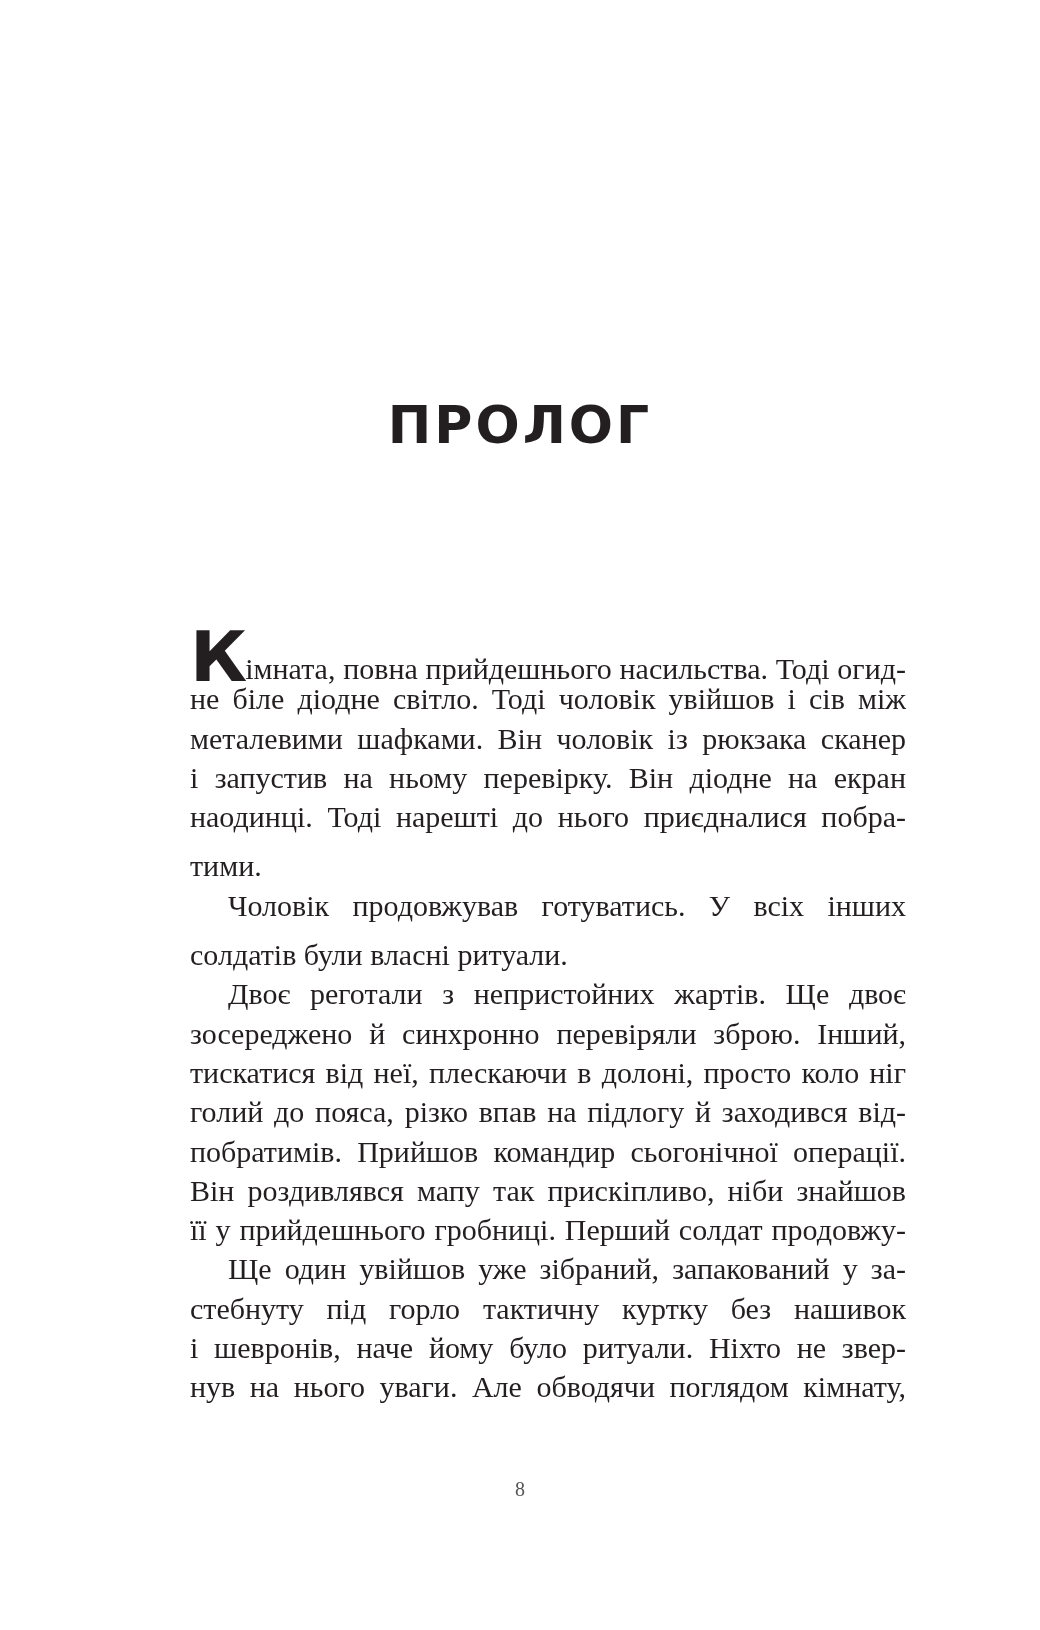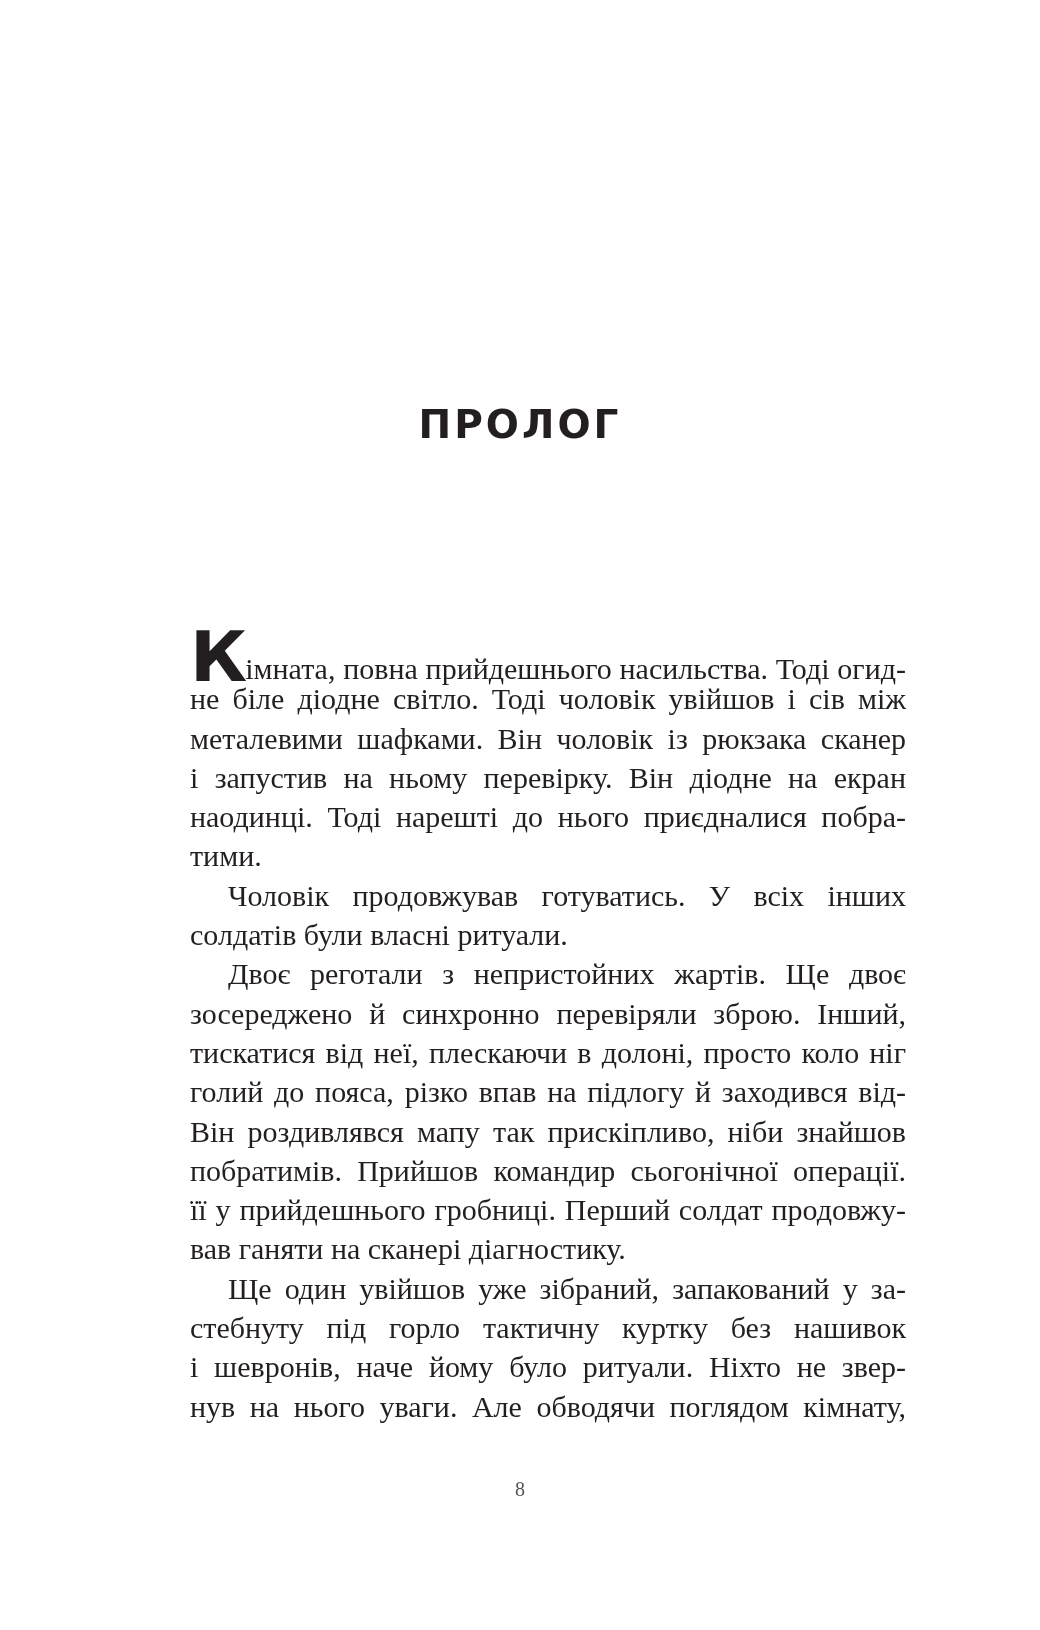--- a/index.html
+++ b/index.html
@@ -22,21 +22,21 @@
       background: #ffffff;
     }
     .chapter-title {
       position: absolute;
       left: 0;
       width: 1040px;
       top: 402px;
       text-align: center;
       font-family: "DejaVu Sans", sans-serif;
       font-weight: bold;
-      font-size: 39px;
+      font-size: 52px;
       letter-spacing: 3px;
       color: #231f20;
       line-height: 46px;
     }
     .body-text {
       position: absolute;
       left: 190px;
       top: 640px;
       width: 716px;
       font-family: "Liberation Serif", serif;
@@ -49,20 +49,21 @@
     .line {
       display: block;
       text-align: justify;
       text-align-last: justify;
       white-space: nowrap;
       height: 39.3px;
       overflow: visible;
     }
     .line.last {
       text-align-last: left;
+      margin-top: 10px;
     }
     .line.indent {
       padding-left: 38px;
     }
     .drop-cap {
       font-family: "DejaVu Sans", sans-serif;
       font-weight: bold;
       font-size: 70px;
       line-height: 30px;
       vertical-align: baseline;
@@ -98,24 +99,23 @@
     <span class="line">наодинці. Тоді нарешті до нього приєдналися побра-</span>
     <span class="line last">тими.</span>
 
     <span class="line indent">Чоловік продовжував готуватись. У всіх інших</span>
     <span class="line last">солдатів були власні ритуали.</span>
 
     <span class="line indent">Двоє реготали з непристойних жартів. Ще двоє</span>
     <span class="line">зосереджено й синхронно перевіряли зброю. Інший,</span>
     <span class="line">тискатися від неї, плескаючи в долоні, просто коло ніг</span>
     <span class="line">голий до пояса, різко впав на підлогу й заходився від-</span>
+    <span class="line">побратимів. Прийшов командир сьогонічної операції.</span>
     <span class="line">Він роздивлявся мапу так прискіпливо, ніби знайшов</span>
-    <span class="line">побратимів. Прийшов командир сьогонічної операції.</span>
     <span class="line">її у прийдешнього гробниці. Перший солдат продовжу-</span>
-    <span class="line last">вав ганяти на сканері діагностику.</span>
 
     <span class="line indent">Ще один увійшов уже зібраний, запакований у за-</span>
     <span class="line">стебнуту під горло тактичну куртку без нашивок</span>
     <span class="line">і шевронів, наче йому було ритуали. Ніхто не звер-</span>
     <span class="line">нув на нього уваги. Але обводячи поглядом кімнату,</span>
   </div>
 
   <div class="page-number">8</div>
 
 </div>

